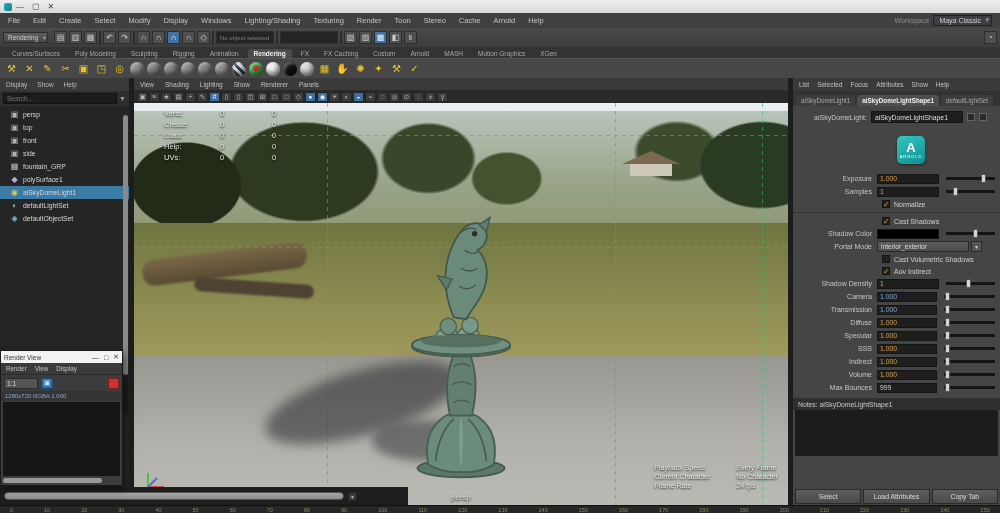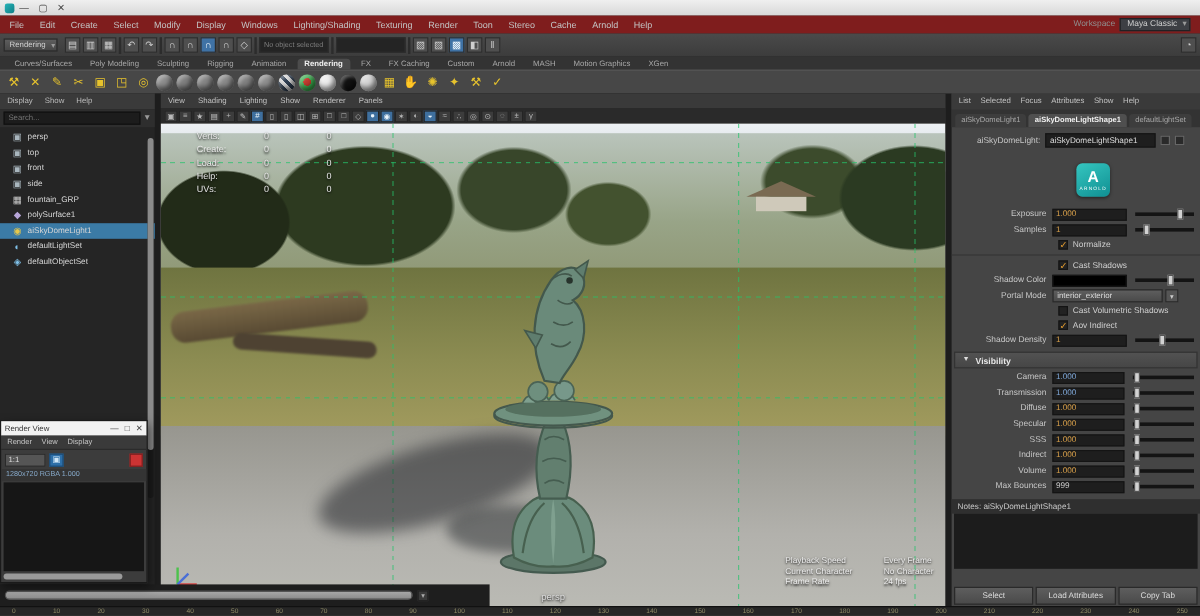--- a/index.html
+++ b/index.html
@@ -7,21 +7,21 @@
   .app{position:relative;width:1000px;height:513px;background:#2b2b2b;overflow:hidden;font-size:8px;color:#ccc;}
 
   
   .titlebar{position:absolute;left:0;top:0;width:1000px;height:13px;background:linear-gradient(#efefef,#d8d8d8);display:flex;align-items:center;padding:0 4px;color:#333;}
   .maya-logo{width:8px;height:8px;background:linear-gradient(135deg,#27b3b8,#0e7f86);border-radius:2px;margin-right:4px;flex:0 0 auto;}
   .title-text{font-size:7.5px;color:#3a3a3a;white-space:nowrap;overflow:hidden;flex:1;}
   .win-ctrls{display:flex;gap:8px;margin-right:2px;color:#444;font-size:8px;}
   .win-ctrls span{cursor:default;}
 
   
-  .menubar{position:absolute;left:0;top:13px;width:1000px;height:15px;background:#7f1d1d;display:flex;align-items:center;padding:0 8px;}
+  .menubar{position:absolute;left:0;top:13px;width:1000px;height:15px;background:#404040;display:flex;align-items:center;padding:0 8px;}
   .mitem{color:#c3c3c3;font-size:7.5px;margin-right:13px;white-space:nowrap;}
   .ws{margin-left:auto;display:flex;align-items:center;gap:4px;}
   .ws-label{color:#8f8f8f;font-size:7px;}
   .ws-drop{background:#3d3f44;border:1px solid #202124;color:#cfcfcf;font-size:7px;padding:1px 10px 1px 5px;position:relative;}
   .ws-drop:after{content:"▾";position:absolute;right:2px;top:0;color:#9a9a9a;}
 
   
   .statusline{position:absolute;left:0;top:28px;width:1000px;height:19px;background:linear-gradient(#4a4a4a,#3c3c3c);display:flex;align-items:center;padding:0 3px;gap:2px;}
   .menuset{background:linear-gradient(#5e5e5e,#474747);border:1px solid #2b2b2b;font-size:6.5px;color:#d0d0d0;padding:1px 9px 1px 4px;position:relative;margin-right:4px;}
   .menuset:after{content:"▾";position:absolute;right:1px;top:1px;color:#9a9a9a;}
@@ -539,24 +539,20 @@
         <span class="achecklabel">Aov Indirect</span>
       </div>
       <div class="arow">
         <span class="alabel">Shadow Density</span>
         <span class="afield">1</span>
         <span class="aslider">
             <span class="ahandle" style="left:40%;"></span>
           </span>
       </div>
 
-      <div class="ae-section">
-        <span class="tri">▼</span>
-        <span class="sl">Visibility</span>
-      </div>
 
       <div>
         <div class="arow vrow">
           <span class="alabel">Camera</span>
           <span class="afield tblue">1.000</span>
           <span class="aslider">
               <span class="ahandle" style="left:2%;"></span>
             </span>
         </div>
 

